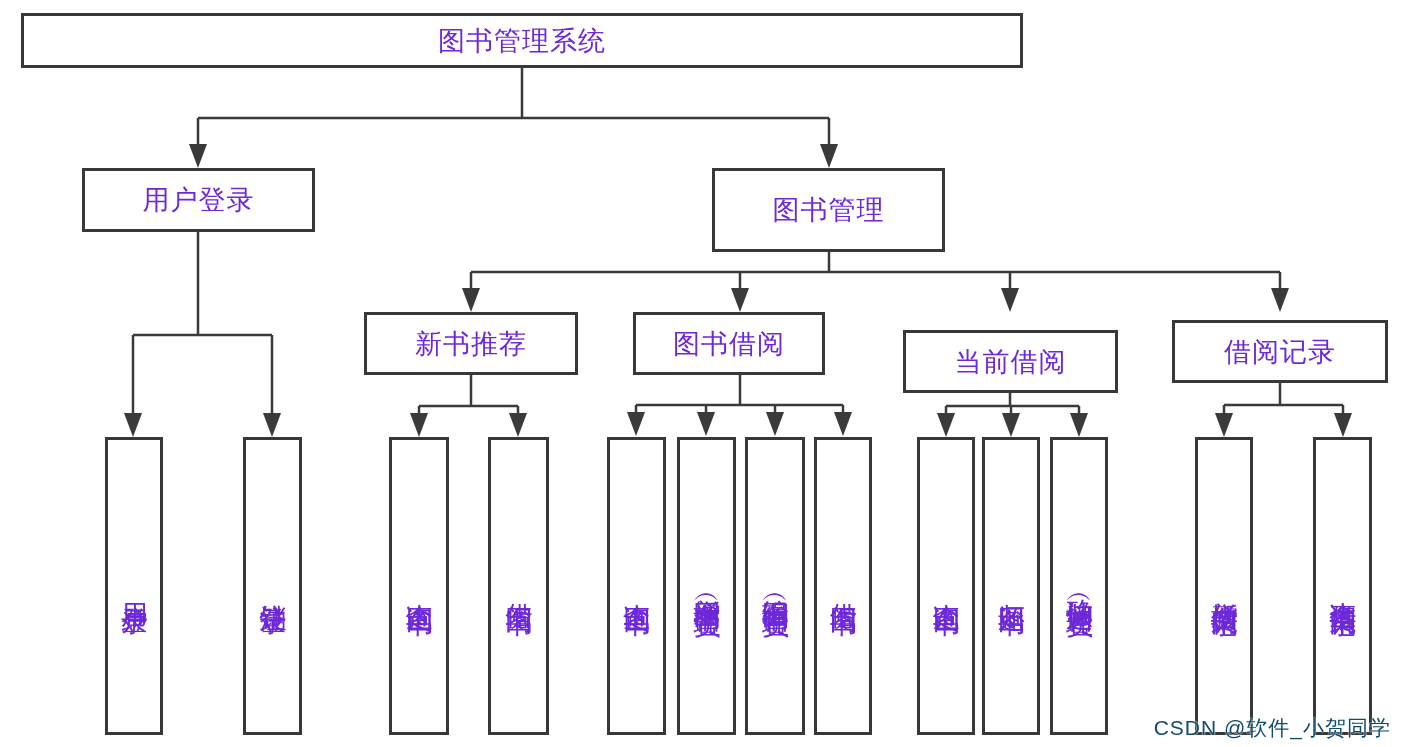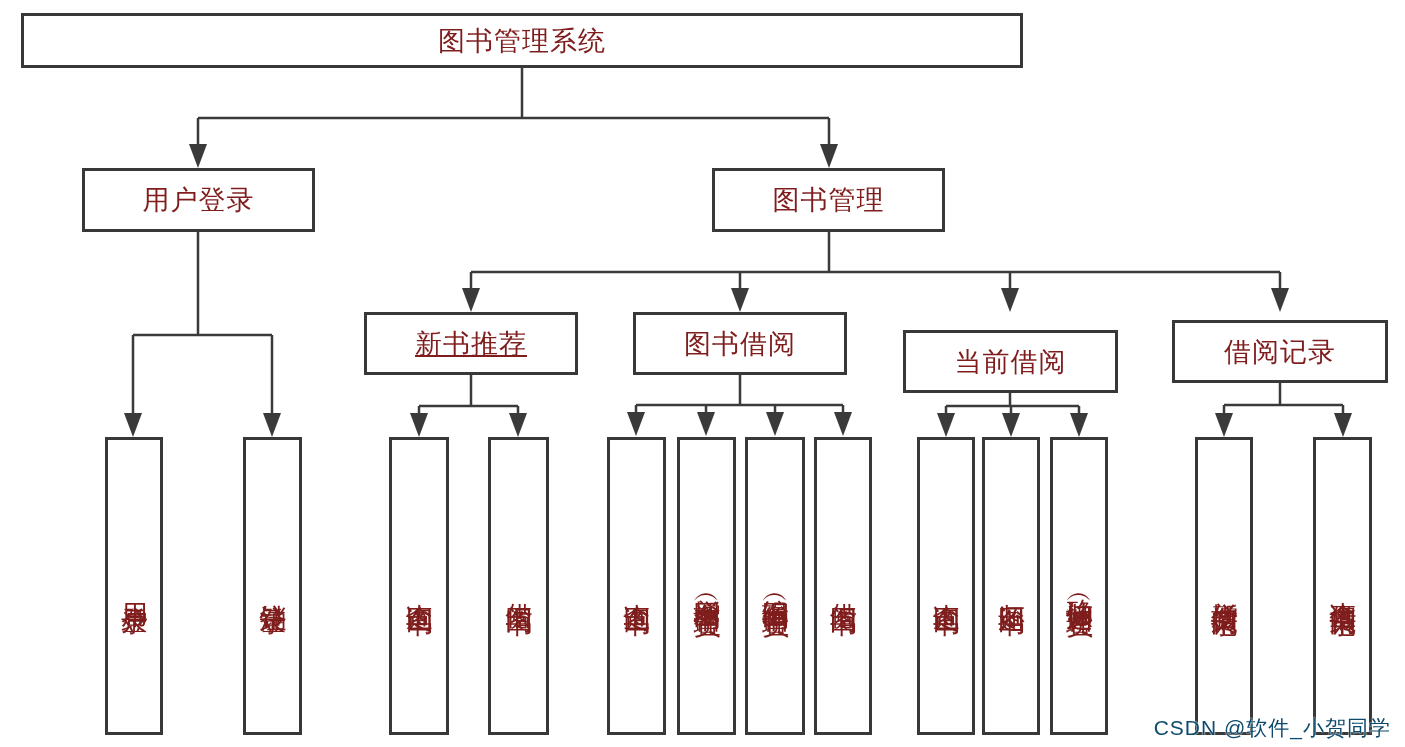--- a/index.html
+++ b/index.html
@@ -5,34 +5,34 @@
   html,body{margin:0;padding:0;background:#ffffff;}
   .canvas{
     position:relative;width:1405px;height:747px;background:#ffffff;overflow:hidden;
     font-family:"Liberation Sans","DejaVu Sans",sans-serif;color:#333333;
   }
   .connectors{position:absolute;left:0;top:0;width:1405px;height:747px;}
   .connectors path{fill:none;stroke:#3a3a3a;stroke-width:2.5;}
   .connectors polygon{fill:#3a3a3a;stroke:none;}
   .box,.vbox{
     position:absolute;box-sizing:border-box;border:3px solid #383838;background:#ffffff;
-    display:flex;align-items:center;justify-content:center;color:#7f1d1d;
+    display:flex;align-items:center;justify-content:center;color:#6d28d9;
   }
   .box{font-size:27px;letter-spacing:1px;}
   .vbox{
     writing-mode:vertical-rl;text-orientation:mixed;
     font-size:27px;letter-spacing:2px;line-height:1;
     top:437px;height:298px;
   }
   
   .n-root{left:21px;top:13px;width:1002px;height:55px;}
   .n-userlogin{left:82px;top:168px;width:233px;height:64px;}
-  .n-bookmgmt{left:712px;top:168px;width:233px;height:64px;}
-  .n-nbr{left:364px;top:312px;width:214px;height:63px;text-decoration:underline;}
-  .n-bb{left:633px;top:312px;width:214px;height:63px;}
+  .n-bookmgmt{left:712px;top:168px;width:233px;height:84px;}
+  .n-nbr{left:364px;top:312px;width:214px;height:63px;}
+  .n-bb{left:633px;top:312px;width:192px;height:63px;}
   .n-cb{left:903px;top:312px;width:215px;height:63px;margin-top:18px;}
   .n-br{left:1172px;top:320px;width:216px;height:63px;}
   
   .l-login{left:105px;width:58px;}
   .l-logout{left:243px;width:59px;}
   .l-nbr1{left:389px;width:60px;}
   .l-nbr2{left:488px;width:61px;}
   .l-bb1{left:607px;width:59px;}
   .l-bb2{left:677px;width:59px;}
   .l-bb3{left:745px;width:60px;}

